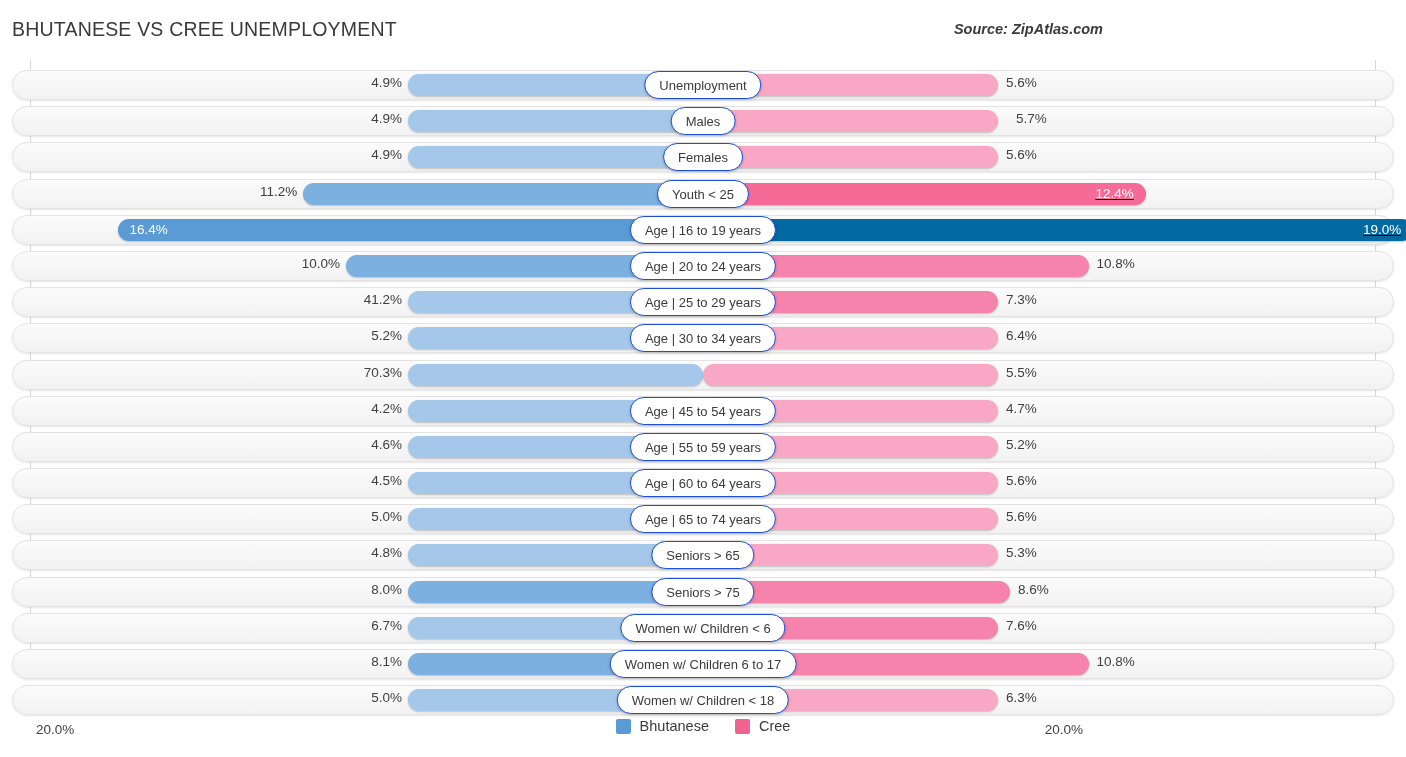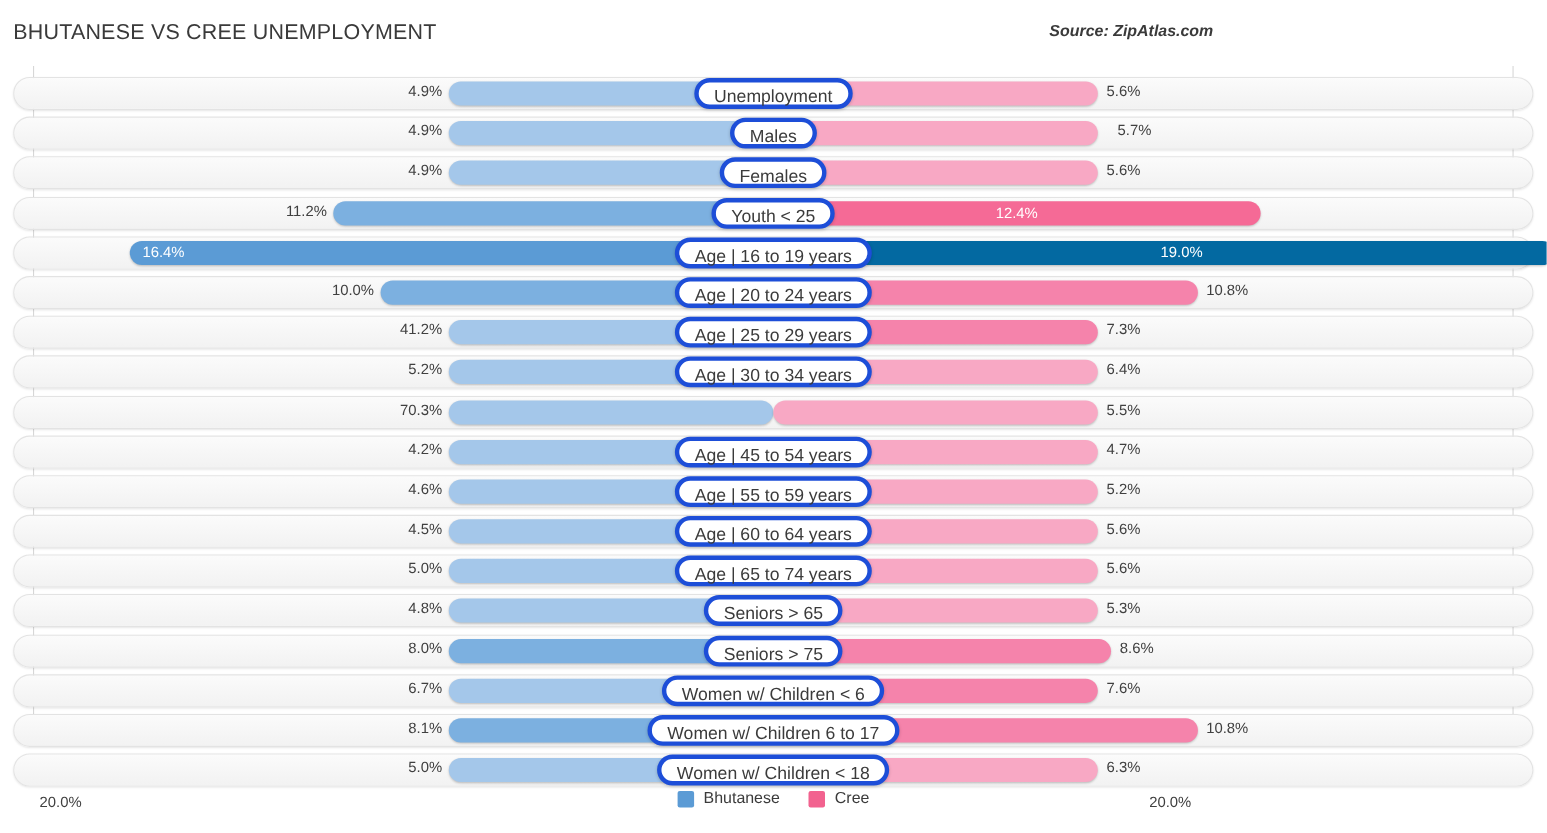--- a/index.html
+++ b/index.html
@@ -75,21 +75,21 @@
   .bar {
     position: absolute;
     top: 7px;
     height: 22px;
     border-radius: 11px;
     box-shadow: 0 1px 2px rgba(0,0,0,.22);
     display: flex;
     align-items: center;
   }
   .bar.left  { justify-content: flex-start; }
-  .bar.right { justify-content: center; }
+  .bar.right { justify-content: flex-end; text-decoration: underline; }
 
   .bar-inval {
     font-size: 13.5px;
     color: #ffffff;
     padding: 0 12px;
     white-space: nowrap;
   }
 
   .outval {
     position: absolute;
@@ -104,23 +104,23 @@
   
   .pill {
     position: absolute;
     top: 4px;
     left: 50%;
     transform: translateX(-50%);
     height: 28px;
     line-height: 27px;
     padding: 0 14px;
     background: #ffffff;
-    border: 4px solid #1d4ed8;
+    border: 1px solid #1d4ed8;
     border-radius: 15px;
-    font-size: 16px;
+    font-size: 13px;
     color: #3b3b3b;
     white-space: nowrap;
     box-shadow: 0 1px 3px rgba(0,0,0,.22);
     z-index: 5;
   }
 
   
   .axis-left, .axis-right {
     position: absolute;
     top: 722px;

